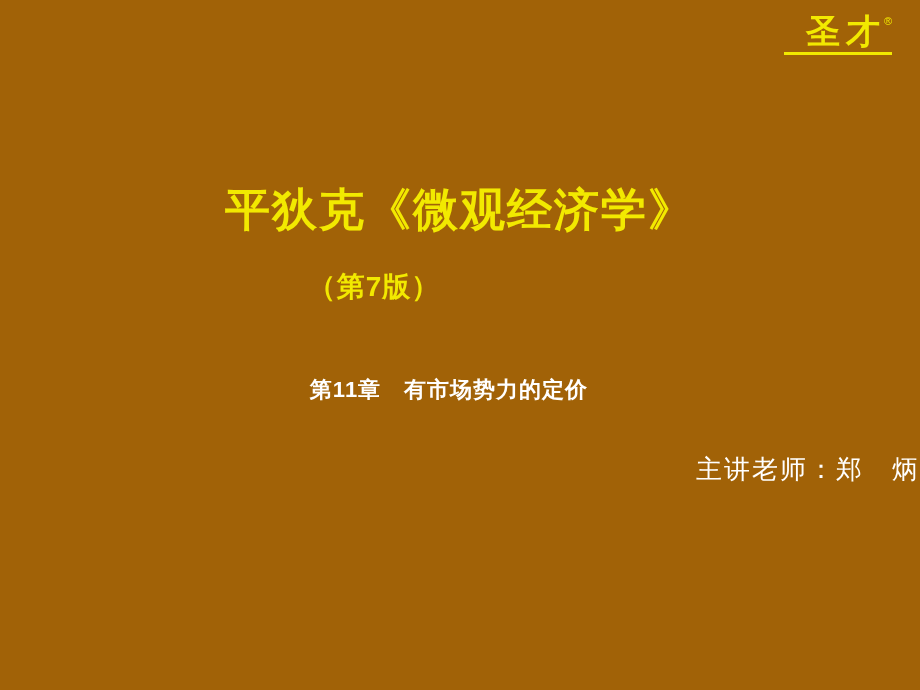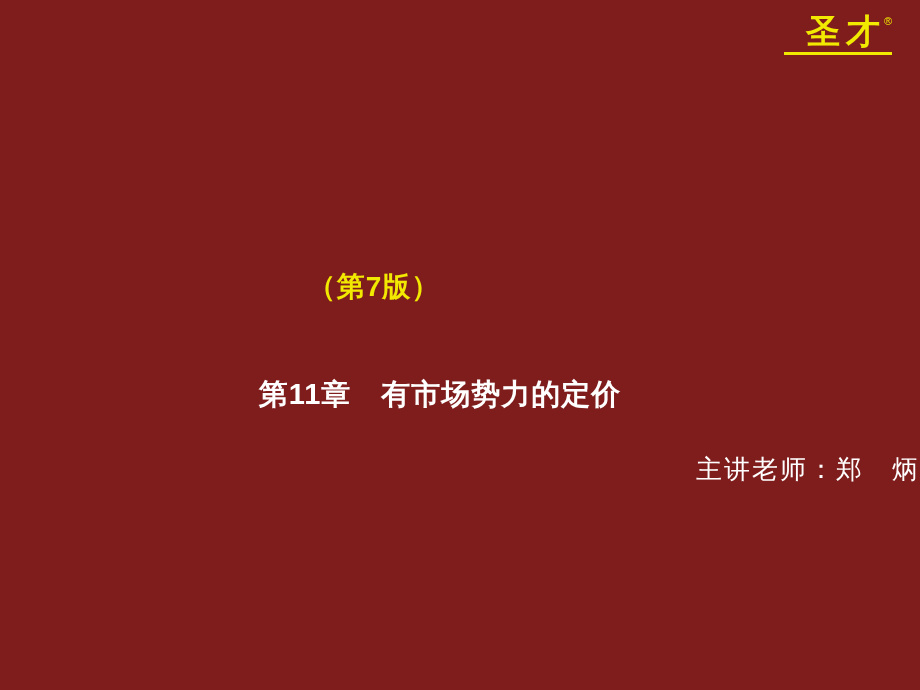--- a/index.html
+++ b/index.html
@@ -10,21 +10,21 @@
     width: 920px;
     height: 690px;
     background: #ffffff;
     font-family: "Liberation Sans", sans-serif;
     overflow: hidden;
   }
   .slide {
     position: relative;
     width: 920px;
     height: 690px;
-    background: #7f1d1d;
+    background: #a16207;
     overflow: hidden;
   }
   
   .logo {
     position: absolute;
     top: 14px;
     right: 28px;
     text-align: right;
     line-height: 1;
     user-select: none;
@@ -84,24 +84,24 @@
     text-align: center;
     font-size: 28px;
     font-weight: bold;
     color: #f2e900;
     letter-spacing: 1px;
     white-space: nowrap;
   }
   .chapter {
     position: absolute;
     top: 375px;
-    left: 0;
+    left: 9px;
     width: 880px;
     text-align: center;
-    font-size: 29px;
+    font-size: 22px;
     font-weight: bold;
     color: #ffffff;
     letter-spacing: 1px;
     white-space: nowrap;
   }
   .lecturer {
     position: absolute;
     top: 452px;
     left: 0;
     width: 920px;
@@ -116,20 +116,21 @@
 <body>
 
 <div class="slide">
 
   <div class="logo">
     <span class="logo-text">圣才</span><span class="logo-reg">®</span>
     <div class="logo-underline"></div>
   </div>
 
 
+  <div class="main-title">平狄克《微观经济学》</div>
 
   <div class="edition">（第7版）</div>
 
   <div class="chapter">第11章　有市场势力的定价</div>
 
   <div class="lecturer">主讲老师：郑　炳</div>
 
 </div>
 
 </body></html>

